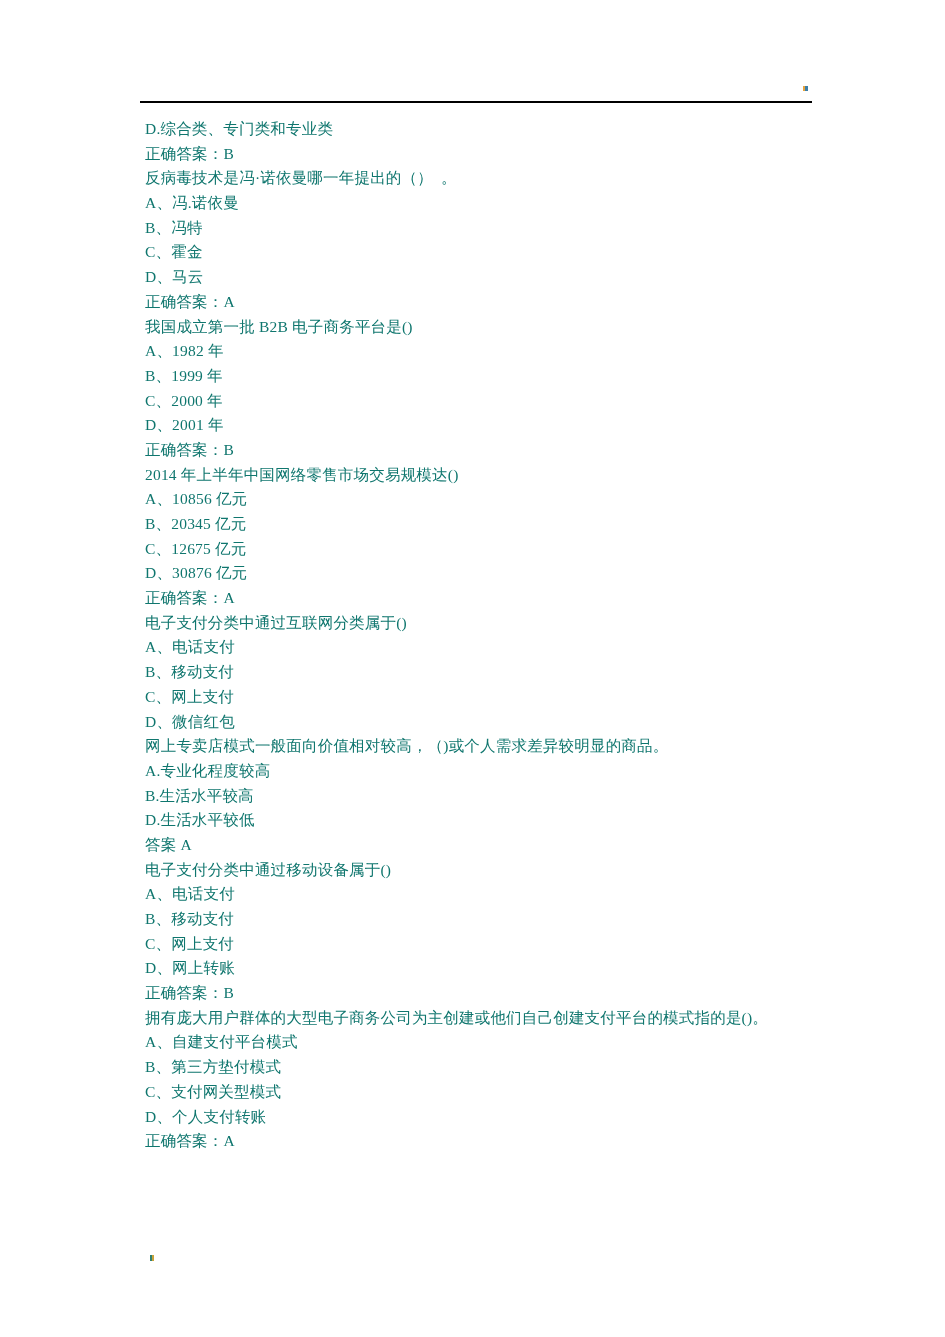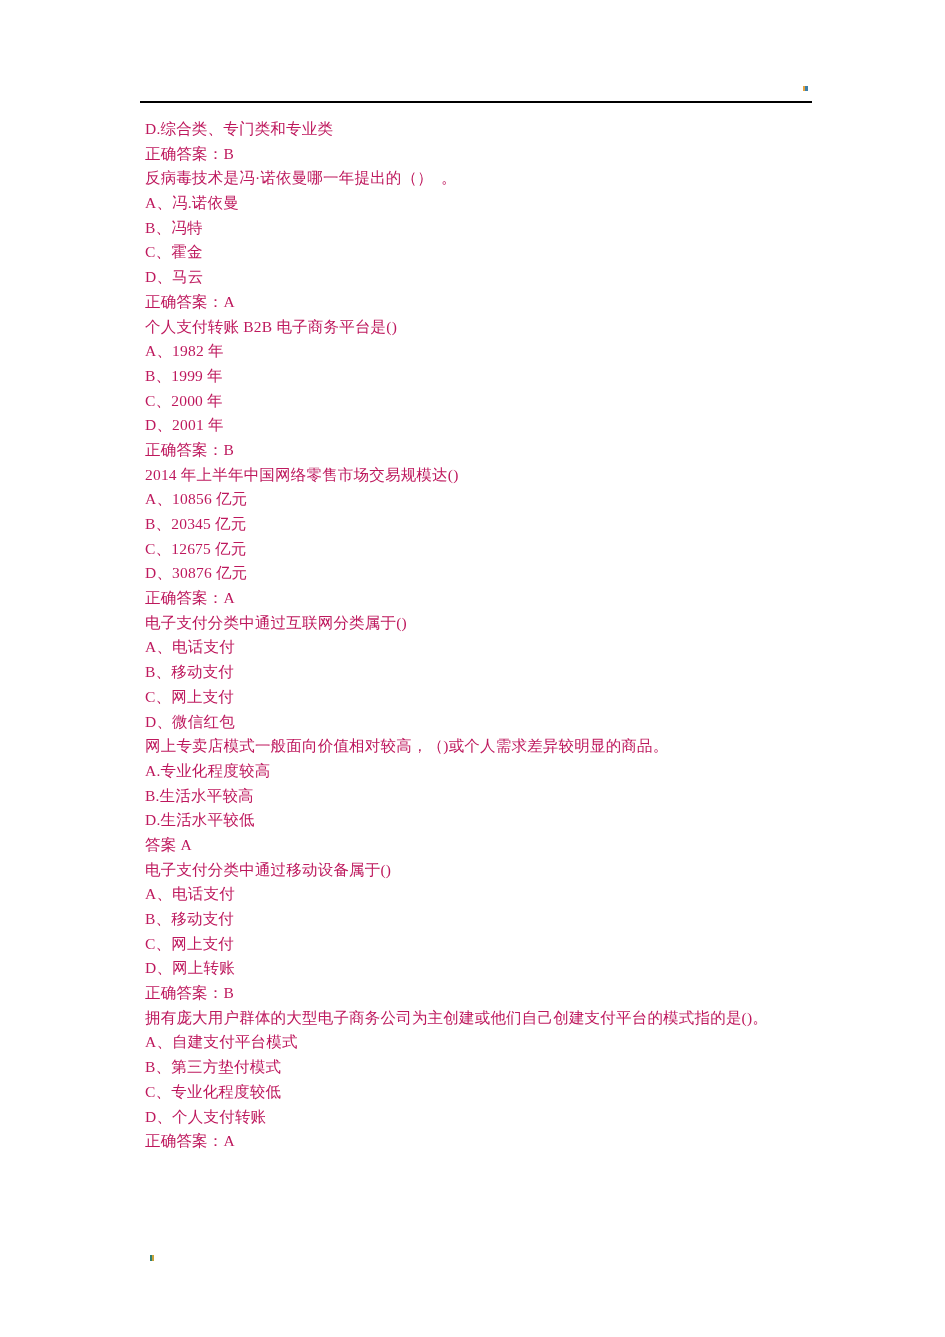--- a/index.html
+++ b/index.html
@@ -7,21 +7,21 @@
     padding: 0;
     background: #ffffff;
   }
   .page {
     position: relative;
     width: 872px;
     height: 1337px;
     background: #ffffff;
     overflow: hidden;
     font-family: "Liberation Serif", "DejaVu Serif", serif;
-    color: #be185d;
+    color: #0f766e;
   }
   .header-zone {
     position: absolute;
     left: 0;
     top: 0;
     width: 945px;
     height: 103px;
   }
   .header-mark {
     position: absolute;
@@ -96,21 +96,21 @@
     <div class="spacer-top"></div>
     <div id="lines-container">
         <div class="line opt">D.综合类、专门类和专业类</div>
         <div class="line ans">正确答案：B</div>
         <div class="line q">反病毒技术是冯·诺依曼哪一年提出的（）  。</div>
         <div class="line opt">A、冯.诺依曼</div>
         <div class="line opt">B、冯特</div>
         <div class="line opt">C、霍金</div>
         <div class="line opt">D、马云</div>
         <div class="line ans">正确答案：A</div>
-        <div class="line q">个人支付转账 B2B 电子商务平台是()</div>
+        <div class="line q">我国成立第一批 B2B 电子商务平台是()</div>
         <div class="line opt">A、1982 年</div>
         <div class="line opt">B、1999 年</div>
         <div class="line opt">C、2000 年</div>
         <div class="line opt">D、2001 年</div>
         <div class="line ans">正确答案：B</div>
         <div class="line q">2014 年上半年中国网络零售市场交易规模达()</div>
         <div class="line opt">A、10856 亿元</div>
         <div class="line opt">B、20345 亿元</div>
         <div class="line opt">C、12675 亿元</div>
         <div class="line opt">D、30876 亿元</div>
@@ -127,21 +127,21 @@
         <div class="line ans">答案 A</div>
         <div class="line q">电子支付分类中通过移动设备属于()</div>
         <div class="line opt">A、电话支付</div>
         <div class="line opt">B、移动支付</div>
         <div class="line opt">C、网上支付</div>
         <div class="line opt">D、网上转账</div>
         <div class="line ans">正确答案：B</div>
         <div class="line q">拥有庞大用户群体的大型电子商务公司为主创建或他们自己创建支付平台的模式指的是()。</div>
         <div class="line opt">A、自建支付平台模式</div>
         <div class="line opt">B、第三方垫付模式</div>
-        <div class="line opt">C、专业化程度较低</div>
+        <div class="line opt">C、支付网关型模式</div>
         <div class="line opt">D、个人支付转账</div>
         <div class="line ans">正确答案：A</div>
       </div>
   </div>
 
   <div class="footer-zone">
     <div class="footer-mark"></div>
   </div>
 
 </div>

